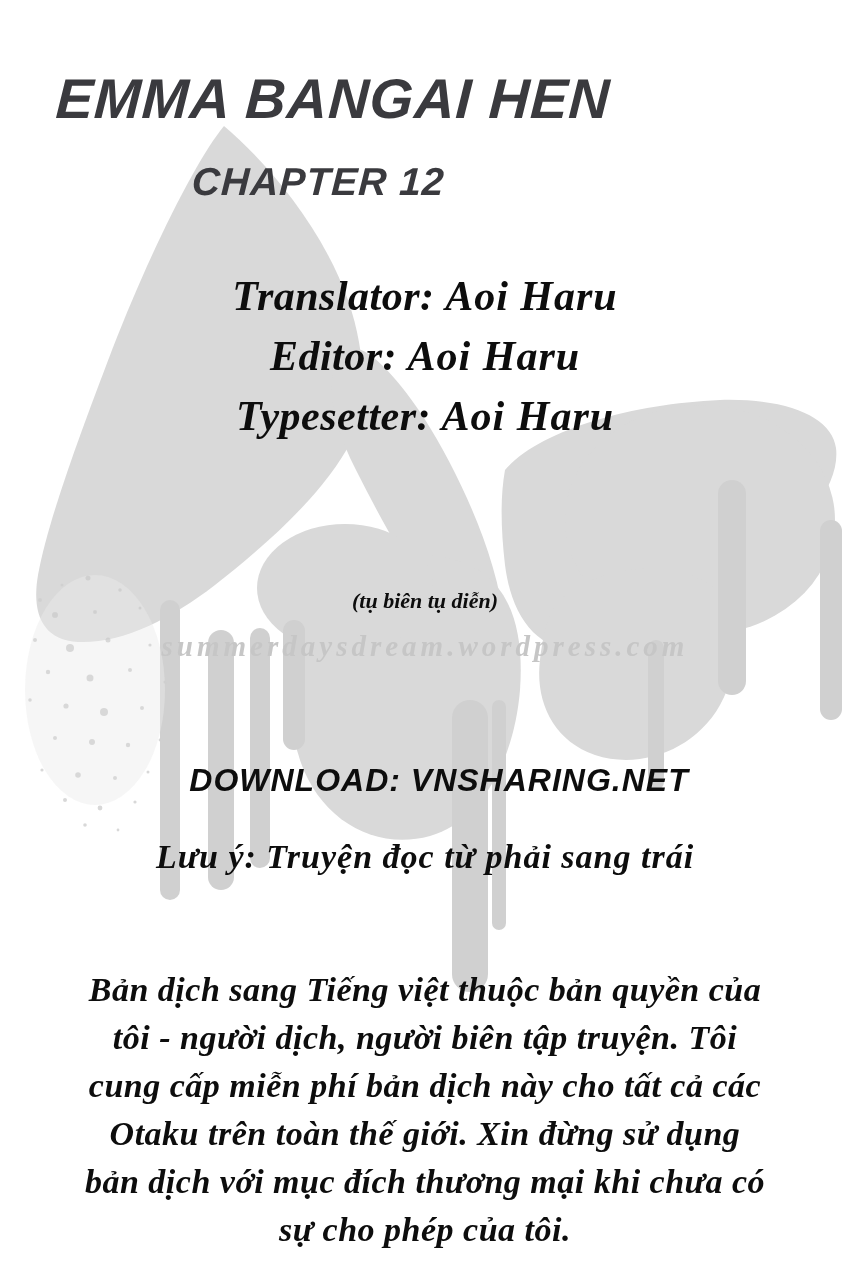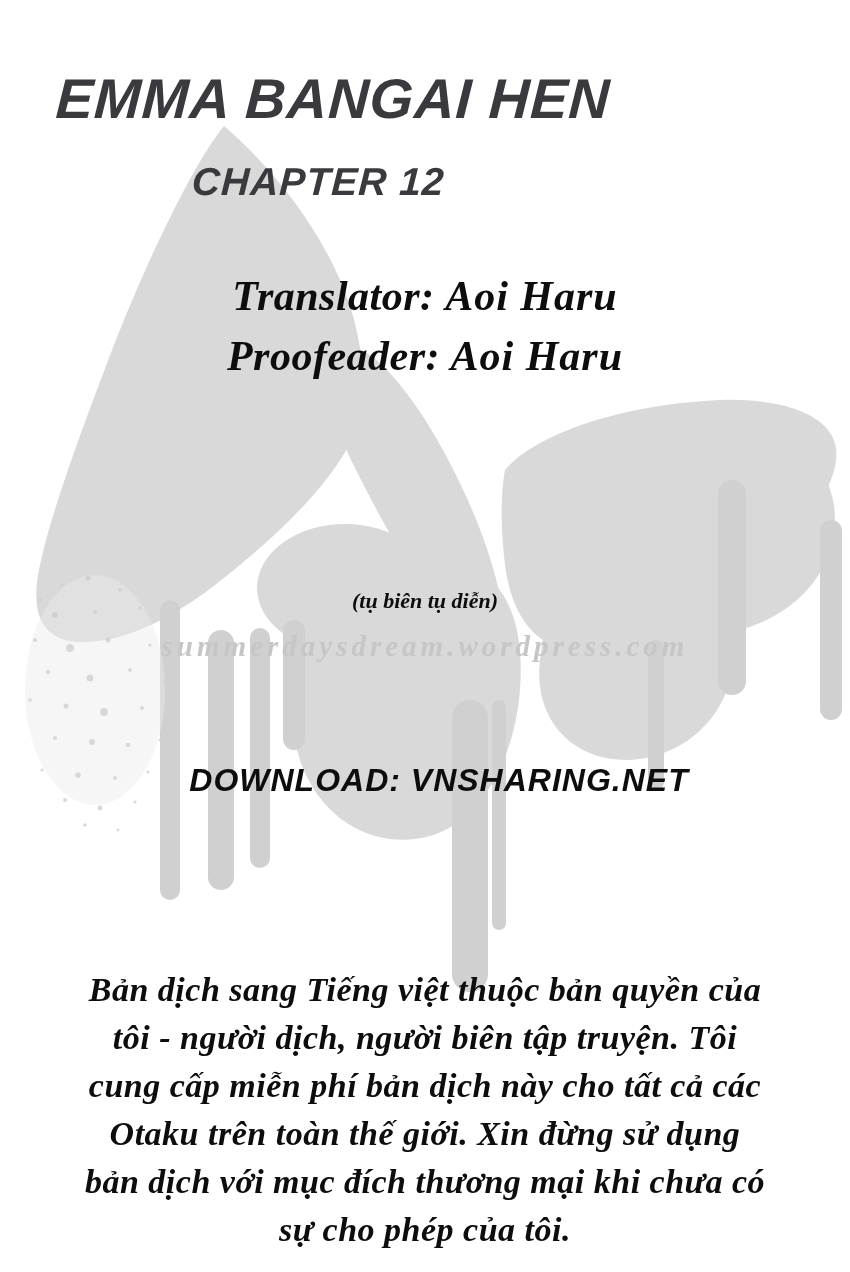--- a/index.html
+++ b/index.html
@@ -174,32 +174,37 @@
 
   <div class="txt comic title">EMMA BANGAI HEN</div>
   <div class="txt comic chapter">CHAPTER 12</div>
 
   <div class="credits">
     <div class="credit-line script">
       <span class="role">Translator:</span>
       <span class="name">Aoi Haru</span>
     </div>
     <div class="credit-line script">
-      <span class="role">Proofeader:</span>
+      <span class="role">Editor:</span>
+      <span class="name">Aoi Haru</span>
+    </div>
+    <div class="credit-line script">
+      <span class="role">Typesetter:</span>
       <span class="name">Aoi Haru</span>
     </div>
   </div>
 
   <div class="txt script wordpress">summerdaysdream.wordpress.com</div>
 
   <div class="txt script self-note">(tụ biên tụ diễn)</div>
 
 
   <div class="txt comic download">DOWNLOAD: VNSHARING.NET</div>
 
+  <div class="txt script reading-note">Lưu ý: Truyện đọc từ phải sang trái</div>
 
   <div class="license">
     <div class="license-line script">Bản dịch sang Tiếng việt thuộc bản quyền của</div>
     <div class="license-line script">tôi - người dịch, người biên tập truyện. Tôi</div>
     <div class="license-line script">cung cấp miễn phí bản dịch này cho tất cả các</div>
     <div class="license-line script">Otaku trên toàn thế giới. Xin đừng sử dụng</div>
     <div class="license-line script">bản dịch với mục đích thương mại khi chưa có</div>
     <div class="license-line script">sự cho phép của tôi.</div>
   </div>
 

